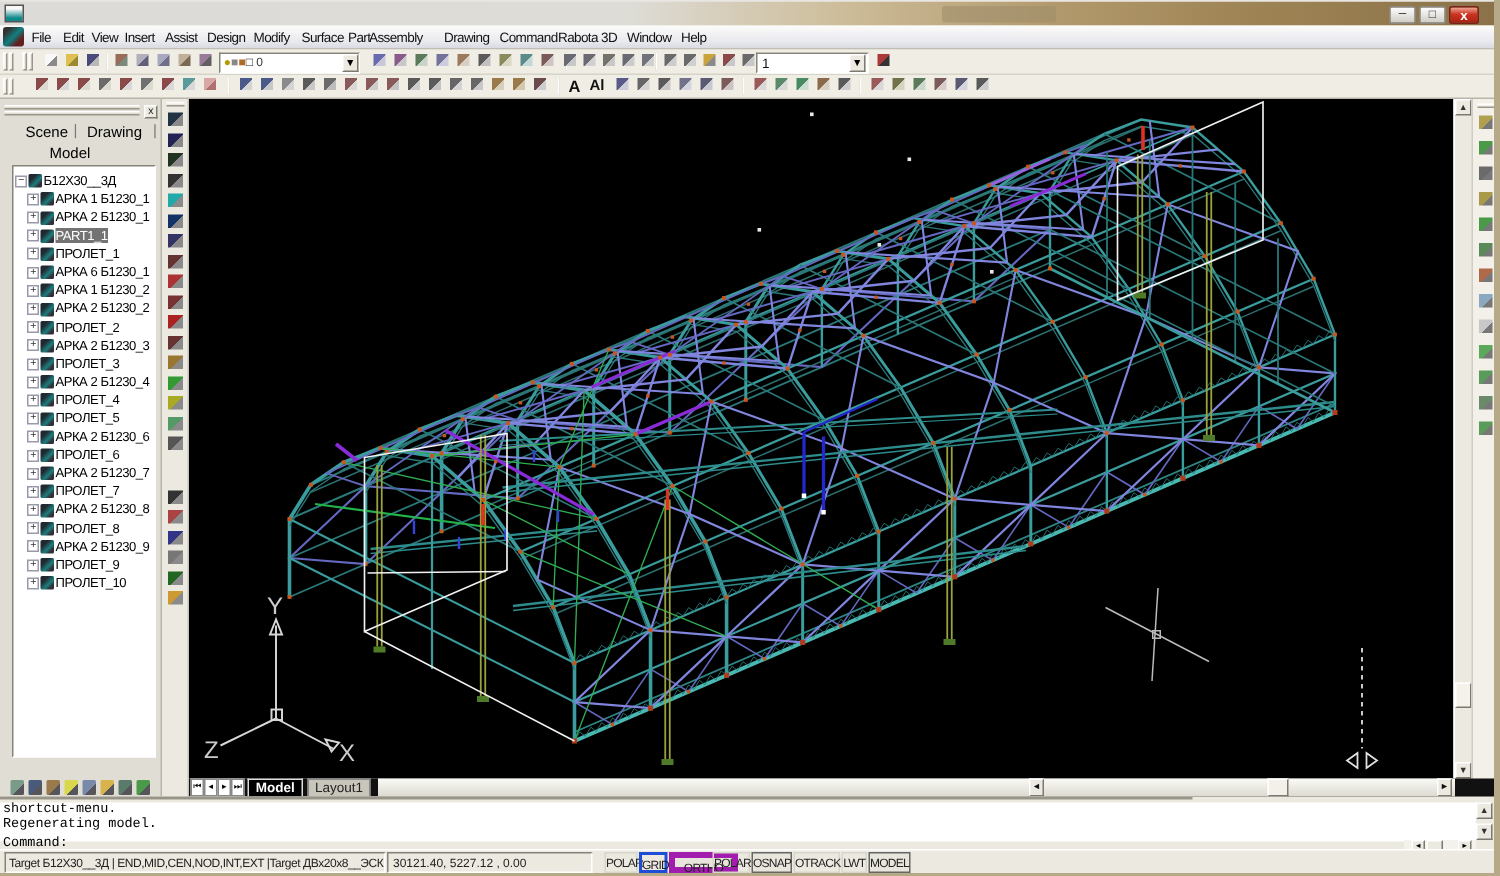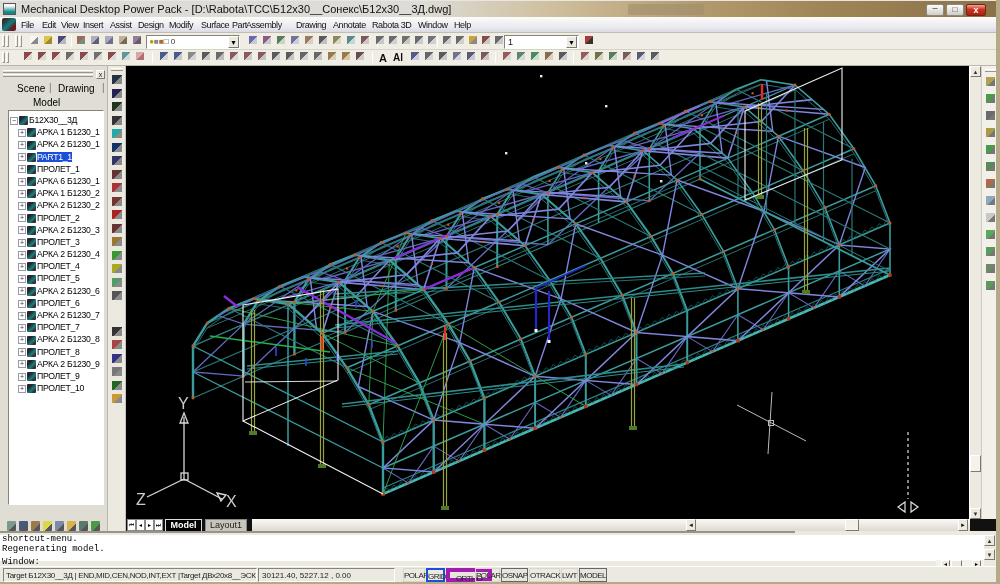--- a/index.html
+++ b/index.html
@@ -11,40 +11,39 @@
 .sbtn{background:#ece9e0;}
 .treerow{height:12.2px;font-size:8.7px;letter-spacing:-0.3px;white-space:nowrap;color:#000;line-height:12px;}
 .pm{display:inline-block;width:8px;height:8px;border:1px solid #99a;background:#fff;font-size:7px;line-height:6px;text-align:center;vertical-align:middle;margin-right:1px;color:#333;}
 .picon{display:inline-block;width:9px;height:9px;background:linear-gradient(135deg,#202830 30%,#1d7d7d 60%,#303038 80%);vertical-align:middle;margin-right:1px;border-radius:1px;}
 .statb{position:absolute;top:1px;height:14px;font-size:8px;line-height:13px;text-align:center;color:#222;letter-spacing:-0.5px;}
 .vico{width:12px;height:11px;margin:0 auto 2.5px auto;background-repeat:no-repeat;background-size:10px 9px;background-position:1px 1px;}
 .mi{position:absolute;top:3px;font-size:9px;letter-spacing:-0.4px;color:#111;}
 </style></head><body>
 <div class="abs" style="left:0;top:0;width:1000px;height:17px;background:linear-gradient(90deg,#dcdbd8 0%,#dedcd6 42%,#cdbd9a 56%,#b39a6e 70%,#a08656 82%,#8a7148 100%);border-top:1px solid #e8e6e2;">
 <div class="abs" style="left:3px;top:2px;width:13px;height:12px;background:linear-gradient(180deg,#f8f8f8 20%,#0e8888 80%);border:1px solid #555;"></div>
-<div class="abs" style="left:21px;top:2px;font-size:11px;color:#111;">Mechanical Desktop Power Pack - [D:\Rabota\TCC\Б12x30__Сонекс\Б12x30__3Д.dwg]</div>
 <div class="abs" style="left:628px;top:3px;width:76px;height:11px;background:#9a8a68;opacity:0.5;border-radius:2px;"></div>
 <div class="abs" style="left:926px;top:3px;width:18px;height:12px;background:linear-gradient(180deg,#fdfdfd,#cfcdc4);border:1px solid #8a8880;border-radius:2px;font-size:9px;line-height:7px;text-align:center;color:#333;">–</div>
 <div class="abs" style="left:946px;top:3px;width:18px;height:12px;background:linear-gradient(180deg,#fdfdfd,#cfcdc4);border:1px solid #8a8880;border-radius:2px;font-size:8px;line-height:10px;text-align:center;color:#333;">□</div>
 <div class="abs" style="left:966px;top:3px;width:20px;height:12px;background:linear-gradient(180deg,#f0a898,#cc3322 45%,#aa2211);border:1px solid #7a2015;border-radius:2px;font-size:9px;line-height:11px;text-align:center;color:#fff;font-weight:bold;">x</div>
 </div>
 <div class="abs" style="left:0;top:17px;width:1000px;height:16px;background:linear-gradient(180deg,#fcfcfa,#e9e9ef 70%,#dadae2);border-bottom:1px solid #c0beb4;">
     <div class="abs" style="left:2px;top:1px;width:14px;height:13px;background:linear-gradient(135deg,#333 20%,#0e8080 50%,#602020 75%);border-radius:2px;"></div>
     <div class="mi" style="left:21px;">File</div>
     <div class="mi" style="left:42px;">Edit</div>
     <div class="mi" style="left:61px;">View</div>
     <div class="mi" style="left:83px;">Insert</div>
     <div class="mi" style="left:110px;">Assist</div>
     <div class="mi" style="left:138px;">Design</div>
     <div class="mi" style="left:169px;">Modify</div>
     <div class="mi" style="left:201px;">Surface</div>
     <div class="mi" style="left:232px;">Part</div>
     <div class="mi" style="left:246px;">Assembly</div>
     <div class="mi" style="left:296px;">Drawing</div>
-    <div class="mi" style="left:333px;">Annotate</div>
+    <div class="mi" style="left:333px;">Command</div>
     <div class="mi" style="left:372px;">Rabota 3D</div>
     <div class="mi" style="left:418px;">Window</div>
     <div class="mi" style="left:454px;">Help</div>
   </div>
 <div class="abs" style="left:0;top:33px;width:1000px;height:17px;background:#f0ede4;border-bottom:1px solid #d6d3c8;">
     <div class="grip" style="left:2px"></div>
     <div class="grip" style="left:6px"></div>
     <div class="grip" style="left:15px"></div>
     <div class="grip" style="left:19px"></div>
     <div class="ic" style="left:28px;top:2px;background-image:linear-gradient(135deg,#f8f8f8 0 55%,#8a8a8a 55%);background-size:8px 8px;background-position:2px 1px;"></div>
@@ -147,21 +146,21 @@
       <span class="abs" style="left:102px;top:0px;color:#777;">|</span>
     </div>
     <div class="abs" style="left:0px;top:31px;width:108px;height:13px;font-size:10px;">
       <span class="abs" style="left:33px;top:0px;">Model</span>
     </div>
     <div class="abs sunk" style="left:8px;top:44px;width:96px;height:395px;background:#fff;overflow:hidden;">
       <div style="margin-top:3px;"></div>
       <div class="treerow" style="padding-left:1px;"><span class="pm">−</span><span class="picon"></span>Б12Х30__3Д</div>
       <div class="treerow" style="padding-left:9px;"><span class="pm">+</span><span class="picon"></span>АРКА 1 Б1230_1</div>
       <div class="treerow" style="padding-left:9px;"><span class="pm">+</span><span class="picon"></span>АРКА 2 Б1230_1</div>
-      <div class="treerow" style="padding-left:9px;"><span class="pm">+</span><span class="picon"></span><span style="background:#1d4ed8;color:#fff;">PART1_1</span></div>
+      <div class="treerow" style="padding-left:9px;"><span class="pm">+</span><span class="picon"></span><span style="background:#737373;color:#fff;">PART1_1</span></div>
       <div class="treerow" style="padding-left:9px;"><span class="pm">+</span><span class="picon"></span>ПРОЛЕТ_1</div>
       <div class="treerow" style="padding-left:9px;"><span class="pm">+</span><span class="picon"></span>АРКА 6 Б1230_1</div>
       <div class="treerow" style="padding-left:9px;"><span class="pm">+</span><span class="picon"></span>АРКА 1 Б1230_2</div>
       <div class="treerow" style="padding-left:9px;"><span class="pm">+</span><span class="picon"></span>АРКА 2 Б1230_2</div>
       <div class="treerow" style="padding-left:9px;"><span class="pm">+</span><span class="picon"></span>ПРОЛЕТ_2</div>
       <div class="treerow" style="padding-left:9px;"><span class="pm">+</span><span class="picon"></span>АРКА 2 Б1230_3</div>
       <div class="treerow" style="padding-left:9px;"><span class="pm">+</span><span class="picon"></span>ПРОЛЕТ_3</div>
       <div class="treerow" style="padding-left:9px;"><span class="pm">+</span><span class="picon"></span>АРКА 2 Б1230_4</div>
       <div class="treerow" style="padding-left:9px;"><span class="pm">+</span><span class="picon"></span>ПРОЛЕТ_4</div>
       <div class="treerow" style="padding-left:9px;"><span class="pm">+</span><span class="picon"></span>ПРОЛЕТ_5</div>
@@ -897,21 +896,21 @@
     <div class="abs" style="left:39px;top:0px;width:37px;height:12px;background:#000;border:1px solid #ddd;border-bottom:none;color:#fff;font-size:9px;font-weight:bold;text-align:center;line-height:11px;">Model</div>
     <div class="abs" style="left:79px;top:0px;width:42px;height:12px;background:#c8c5ba;border:1px solid #888;border-bottom:none;color:#222;font-size:9px;text-align:center;line-height:11px;">Layout1</div>
     <div class="abs" style="left:126px;top:0px;width:718px;height:12px;background:linear-gradient(180deg,#fafaf6,#dcd9d0);"></div>
     <div class="abs raise sbtn" style="left:560px;top:0px;width:10px;height:12px;font-size:6px;line-height:10px;text-align:center;color:#111;">◄</div>
     <div class="abs raise" style="left:719px;top:0px;width:14px;height:12px;background:#f2f0e8;"></div>
     <div class="abs raise sbtn" style="left:832px;top:0px;width:10px;height:12px;font-size:6px;line-height:10px;text-align:center;color:#111;">►</div>
   </div>
 <div class="abs" style="left:0;top:531px;width:795px;height:35px;background:#ece9e0;border-top:2px solid #989588;">
     <div class="abs" style="left:0;top:2px;width:984px;height:26px;background:#fff;"></div>
     <div class="abs" style="left:2px;top:2px;font-family:'Liberation Mono',monospace;font-size:9px;color:#000;line-height:9.7px;">shortcut-menu.<br>Regenerating model.</div>
-    <div class="abs" style="left:2px;top:24px;font-family:'Liberation Mono',monospace;font-size:9px;color:#000;">Window:</div>
+    <div class="abs" style="left:2px;top:24px;font-family:'Liberation Mono',monospace;font-size:9px;color:#000;">Command:</div>
     <div class="abs" style="left:984px;top:2px;width:12px;height:26px;background:#ece9e0;">
       <div class="raise sbtn" style="width:11px;height:11px;font-size:6px;text-align:center;line-height:10px;color:#333;">▲</div>
       <div class="raise sbtn" style="width:11px;height:11px;font-size:6px;text-align:center;line-height:10px;color:#333;margin-top:3px;">▼</div>
     </div>
     <div class="abs" style="left:936px;top:27px;width:48px;height:8px;background:#f4f2ec;">
       <div class="abs raise sbtn" style="left:5px;top:0;width:9px;height:8px;font-size:5px;line-height:7px;text-align:center;">◄</div>
       <div class="abs raise" style="left:15px;top:0;width:11px;height:8px;background:#ece9e0;"></div>
       <div class="abs raise sbtn" style="left:36px;top:0;width:9px;height:8px;font-size:5px;line-height:7px;text-align:center;">►</div>
     </div>
   </div>

